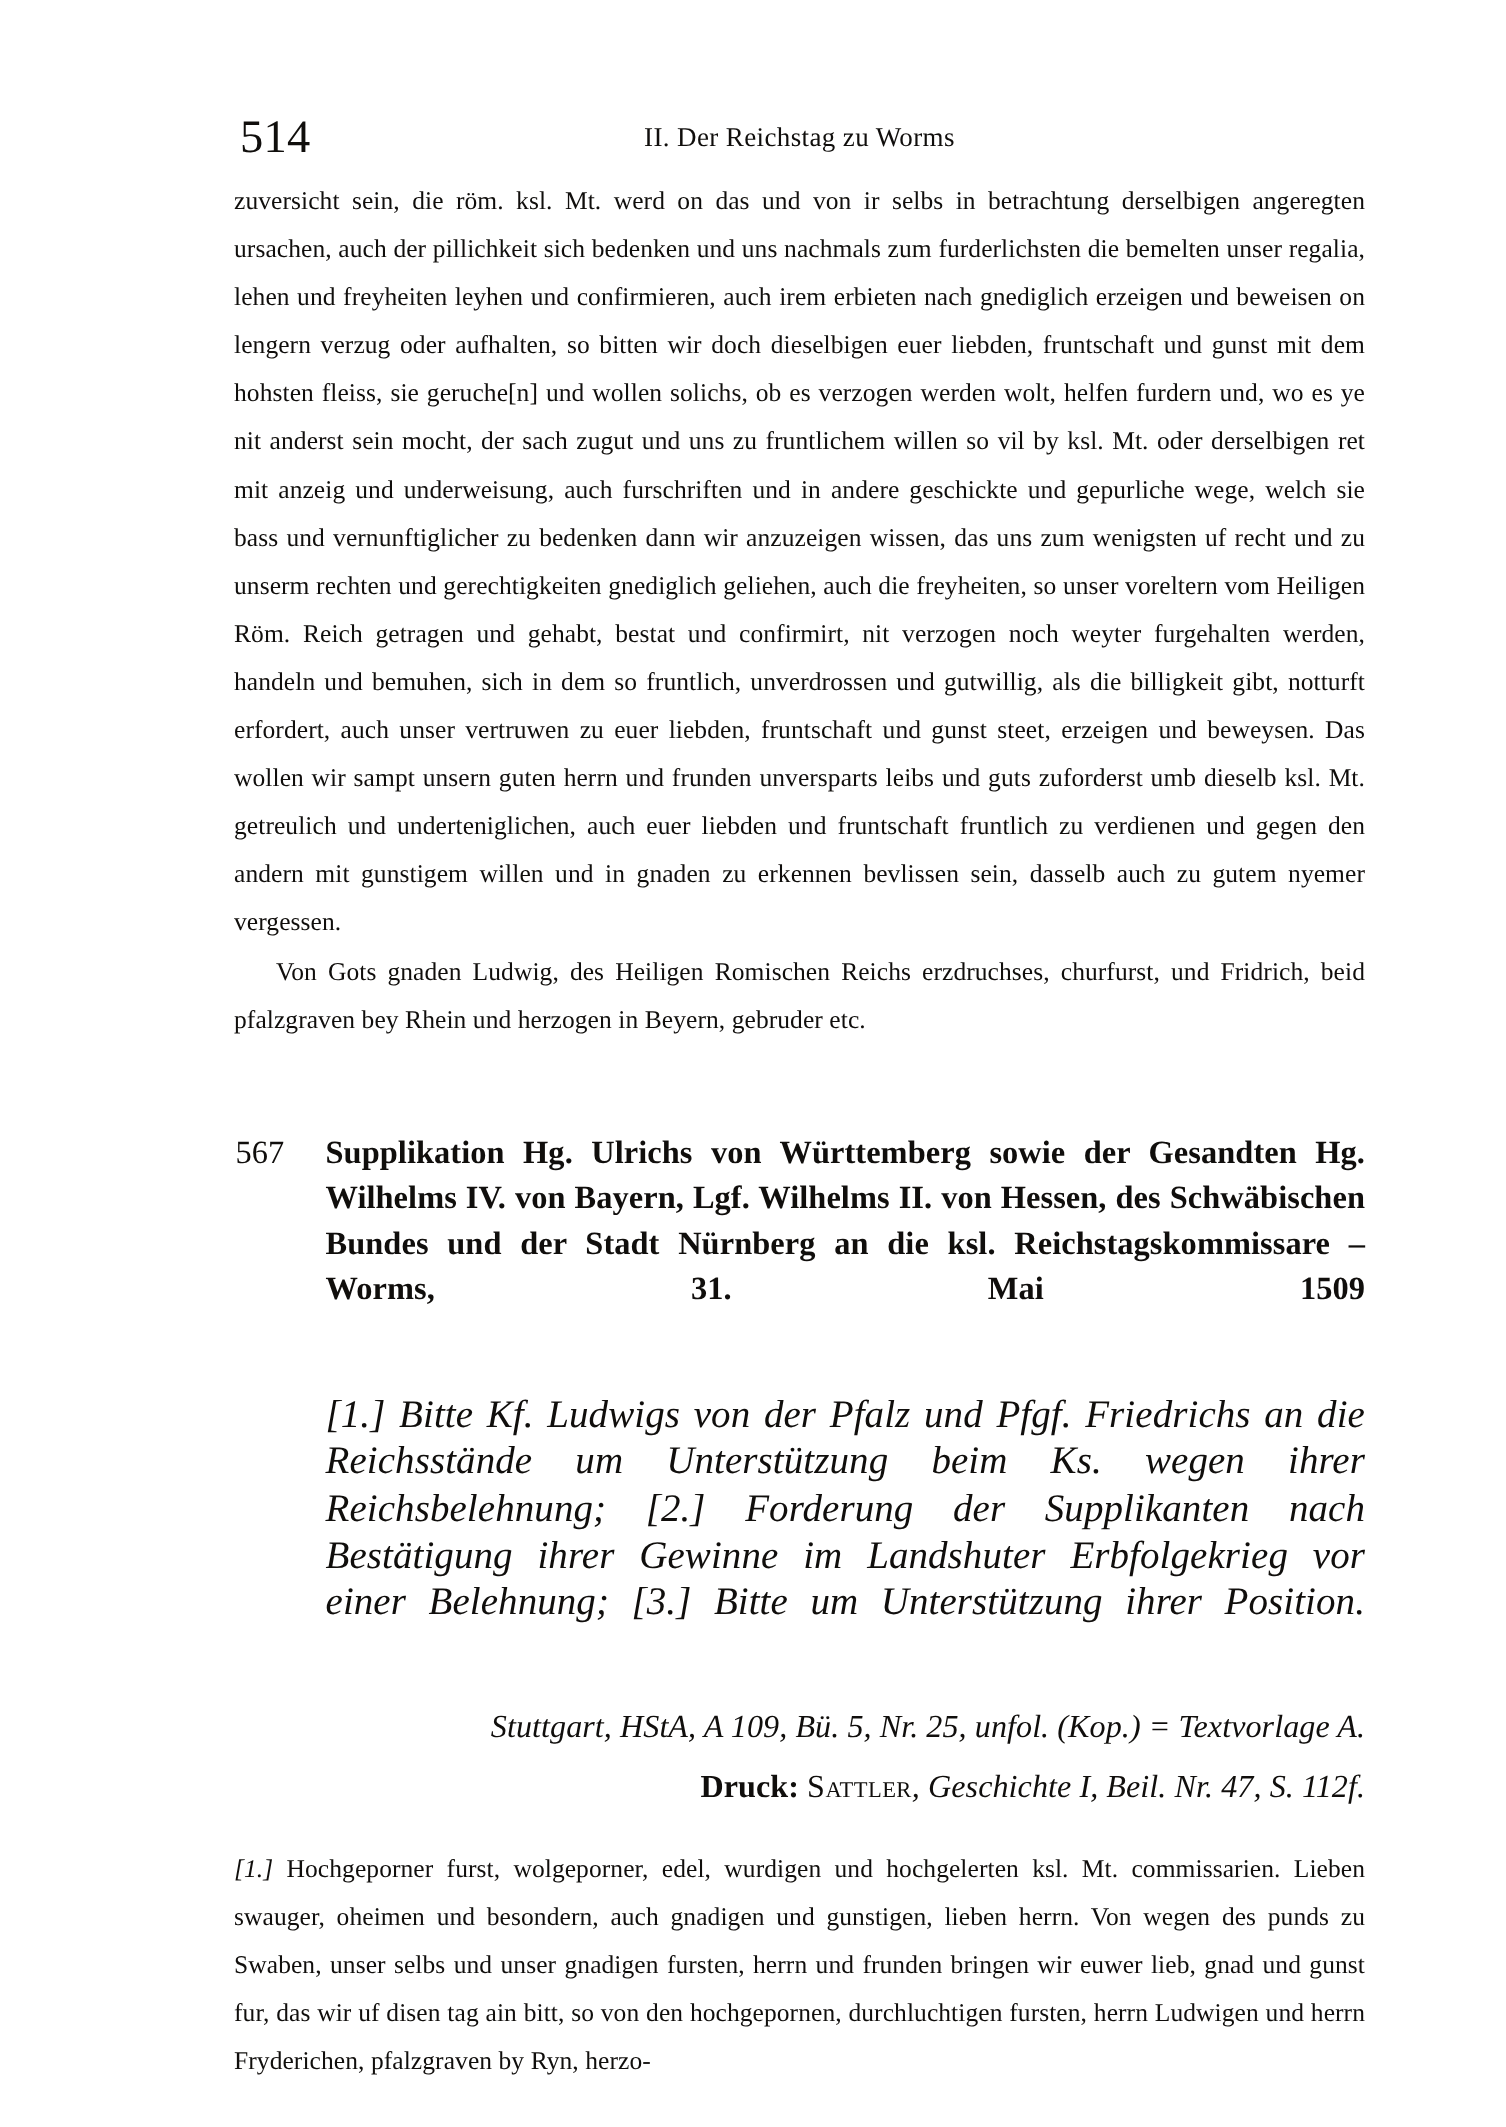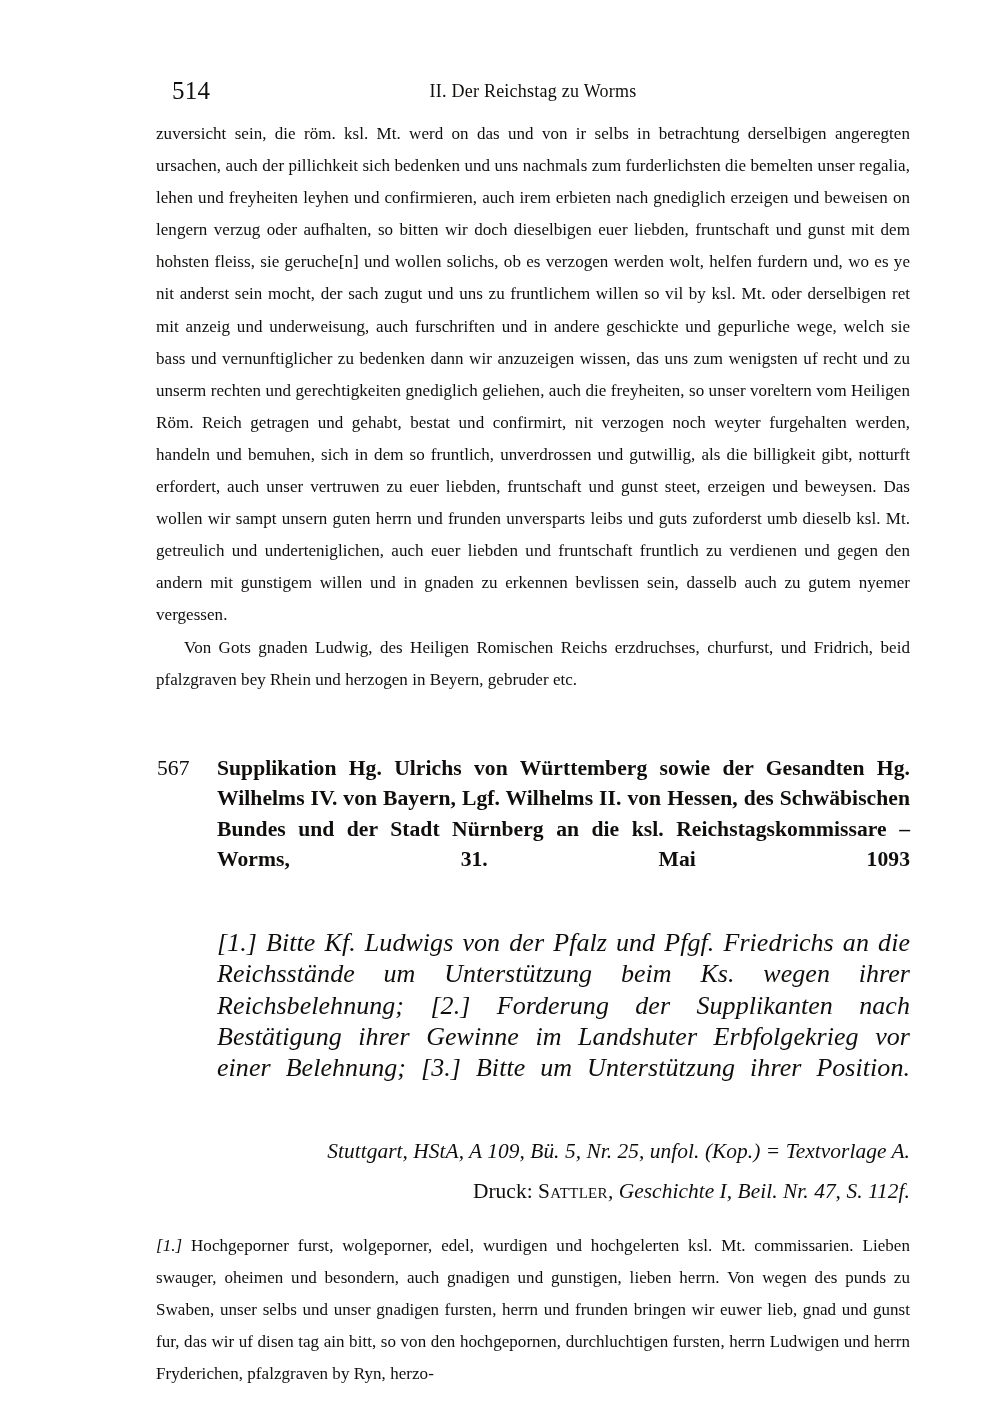--- a/index.html
+++ b/index.html
@@ -27,23 +27,23 @@
   
   .running-head {
     position: absolute;
     left: 156px;
     top: 76px;
     width: 754px;
     height: 30px;
   }
   .folio {
     position: absolute;
-    left: 16px;
+    left: 4px;
     top: 0;
-    font-size: 25px;
+    font-size: 31px;
     line-height: 30px;
     letter-spacing: 0.2px;
   }
   .head-title {
     position: absolute;
     left: 0;
     top: 0;
     width: 754px;
     text-align: center;
     font-size: 18px;
@@ -130,21 +130,21 @@
     text-align: right;
   }
   .apparatus.first { margin-top: 21px; }
   .apparatus.second { margin-top: 8px; }
 
   .smallcaps {
     font-style: normal;
     font-variant: small-caps;
     letter-spacing: 0.3px;
   }
-  .upright { font-style: normal; }
+  .upright { font-style: normal; font-weight: bold; }
 
   
   .final-block {
     margin-top: 23px;
   }
   .final-block p {
     text-align: justify;
   }
   .section-marker {
     font-style: italic;
@@ -161,21 +161,21 @@
   </div>
 
   <div class="column">
 
     <p class="body-para">zuversicht sein, die röm. ksl. Mt. werd on das und von ir selbs in betrachtung derselbigen angeregten ursachen, auch der pillichkeit sich bedenken und uns nachmals zum furderlichsten die bemelten unser regalia, lehen und freyheiten leyhen und confirmieren, auch irem erbieten nach gnediglich erzeigen und beweisen on lengern verzug oder aufhalten, so bitten wir doch dieselbigen euer liebden, fruntschaft und gunst mit dem hohsten fleiss, sie geruche[n] und wollen solichs, ob es verzogen werden wolt, helfen furdern und, wo es ye nit anderst sein mocht, der sach zugut und uns zu fruntlichem willen so vil by ksl. Mt. oder derselbigen ret mit anzeig und underweisung, auch furschriften und in andere geschickte und gepurliche wege, welch sie bass und vernunftiglicher zu bedenken dann wir anzuzeigen wissen, das uns zum wenigsten uf recht und zu unserm rechten und gerechtigkeiten gnediglich geliehen, auch die freyheiten, so unser voreltern vom Heiligen Röm. Reich getragen und gehabt, bestat und confirmirt, nit verzogen noch weyter furgehalten werden, handeln und bemuhen, sich in dem so fruntlich, unverdrossen und gutwillig, als die billigkeit gibt, notturft erfordert, auch unser vertruwen zu euer liebden, fruntschaft und gunst steet, erzeigen und beweysen. Das wollen wir sampt unsern guten herrn und frunden unversparts leibs und guts zuforderst umb dieselb ksl. Mt. getreulich und underteniglichen, auch euer liebden und fruntschaft fruntlich zu verdienen und gegen den andern mit gunstigem willen und in gnaden zu erkennen bevlissen sein, dasselb auch zu gutem nyemer vergessen.</p>
 
     <p class="body-para indent">Von Gots gnaden Ludwig, des Heiligen Romischen Reichs erzdruchses, churfurst, und Fridrich, beid pfalzgraven bey Rhein und herzogen in Beyern, gebruder etc.</p>
 
     <div class="doc-heading">
       <span class="doc-number">567</span>
-      <span class="heading-text">Supplikation Hg. Ulrichs von Württemberg sowie der Gesandten Hg. Wilhelms IV. von Bayern, Lgf. Wilhelms II. von Hessen, des Schwäbischen Bundes und der Stadt Nürnberg an die ksl. Reichstagskommissare – Worms, 31. Mai 1093</span>
+      <span class="heading-text">Supplikation Hg. Ulrichs von Württemberg sowie der Gesandten Hg. Wilhelms IV. von Bayern, Lgf. Wilhelms II. von Hessen, des Schwäbischen Bundes und der Stadt Nürnberg an die ksl. Reichstagskommissare – Worms, 31. Mai 1509</span>
     </div>
 
     <div class="regest">[1.] Bitte Kf. Ludwigs von der Pfalz und Pfgf. Friedrichs an die Reichsstände um Unterstützung beim Ks. wegen ihrer Reichsbelehnung; [2.] Forderung der Supplikanten nach Bestätigung ihrer Gewinne im Landshuter Erbfolgekrieg vor einer Belehnung; [3.] Bitte um Unterstützung ihrer Position.</div>
 
     <div class="apparatus first">Stuttgart, HStA, A 109, Bü. 5, Nr. 25, unfol. (Kop.) = Textvorlage A.</div>
 
     <div class="apparatus second">
       <span class="upright">Druck:</span><span>&nbsp;</span><span class="smallcaps">Sattler</span><span>, Geschichte I, Beil. Nr. 47, S. 112f.</span>
     </div>
 

